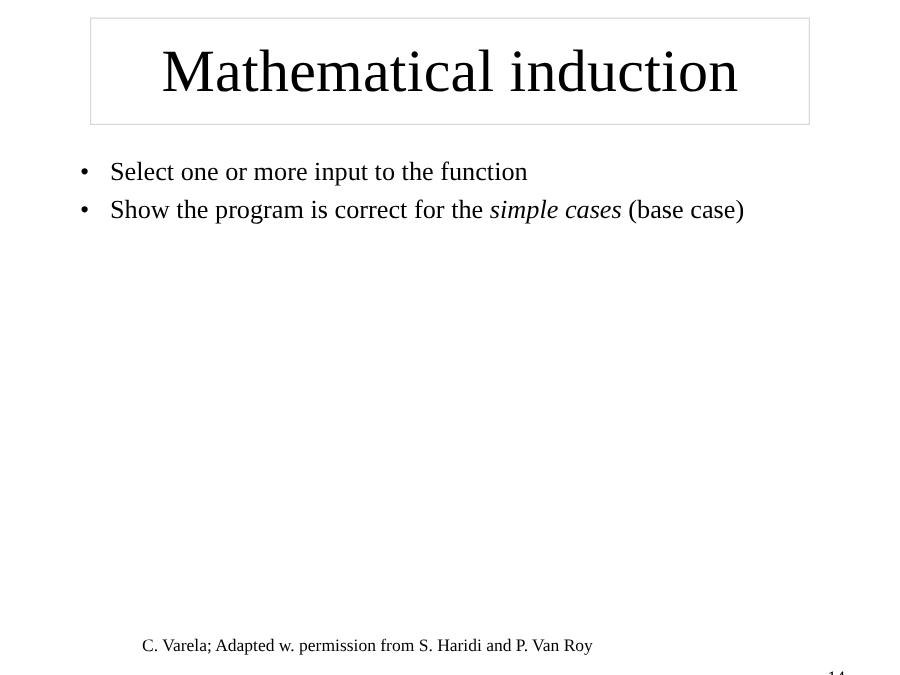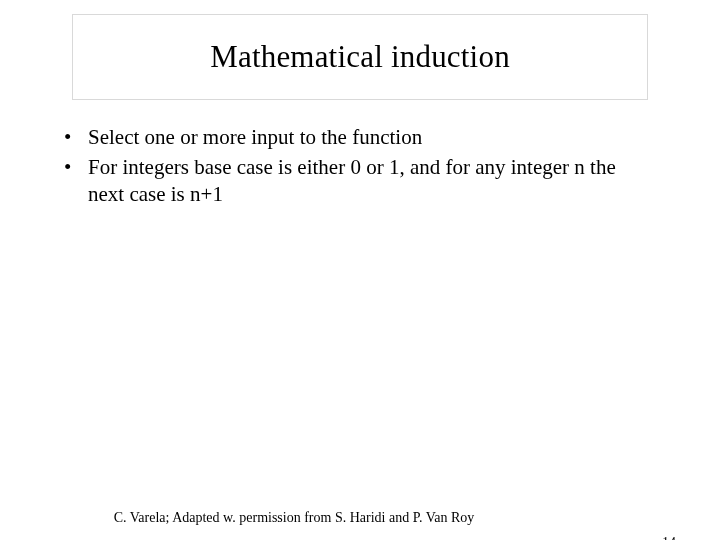--- a/index.html
+++ b/index.html
@@ -24,21 +24,21 @@
     top: 14px;
     width: 576px;
     height: 86px;
     border: 1px solid #d9d9d9;
     box-sizing: border-box;
     display: flex;
     align-items: center;
     justify-content: center;
   }
   .title-text {
-    font-size: 31px;
+    font-size: 48px;
     font-weight: 400;
     letter-spacing: 0.2px;
   }
   .body {
     position: absolute;
     left: 58px;
     top: 124px;
     width: 610px;
     font-size: 21px;
     line-height: 1.25;
@@ -89,21 +89,21 @@
   <div class="title-box">
     <span class="title-text">Mathematical induction</span>
   </div>
 
   <div class="body">
     <ul class="bullets">
       <li>
         <span>Select one or more input to the function</span>
       </li>
       <li>
-        <span>For integers base case is either 0 or 1, and for any integer n the next case is n+1</span>
+        <span>Show the program is correct for the </span><span class="i">simple cases</span><span> (base case)</span>
       </li>
     </ul>
   </div>
 
   <div class="footer">
     <div class="footer-center">C. Varela;  Adapted w. permission from S. Haridi and P. Van Roy</div>
     <div class="footer-right">14</div>
   </div>
 
 </div>

